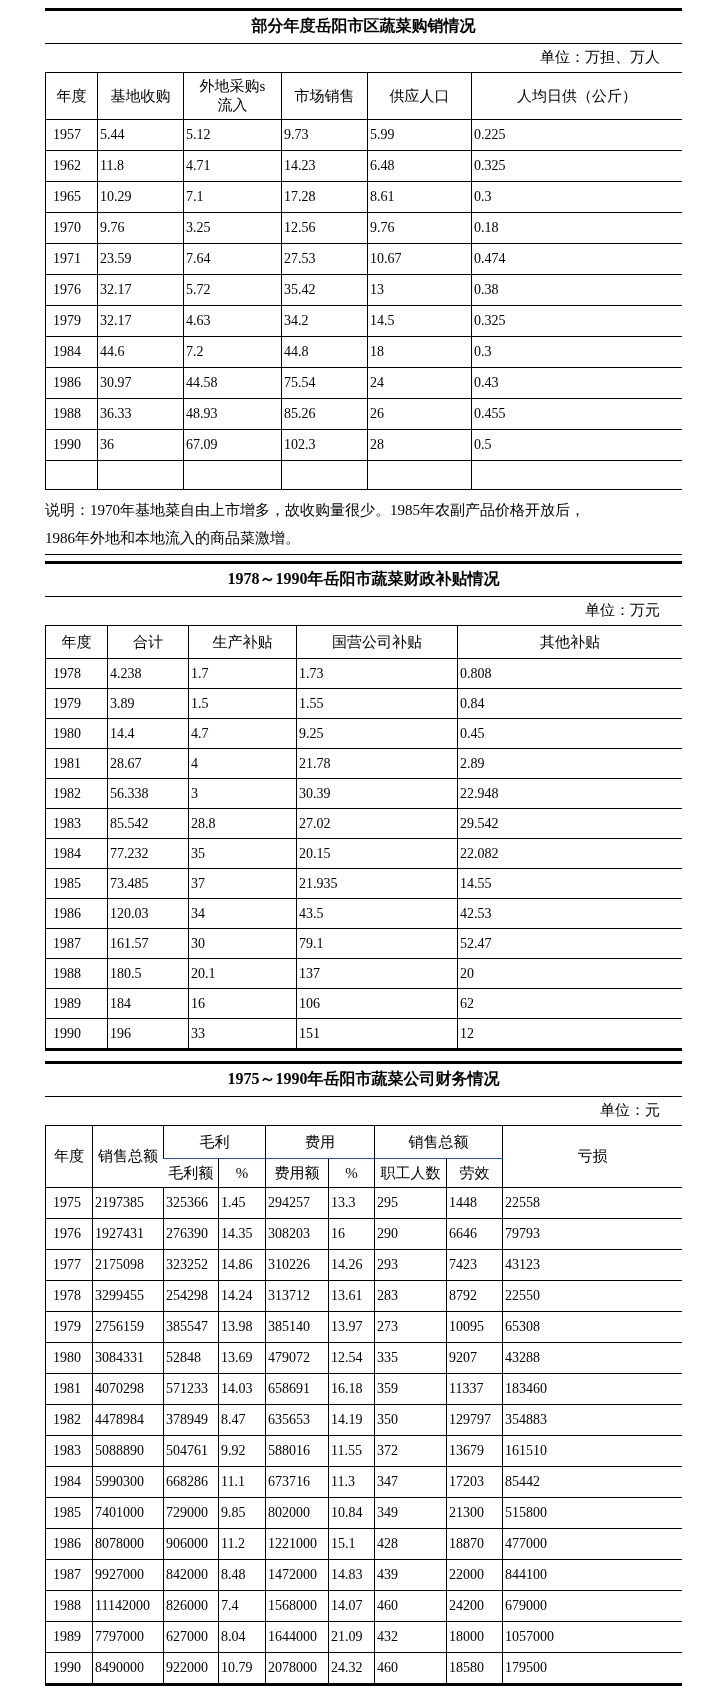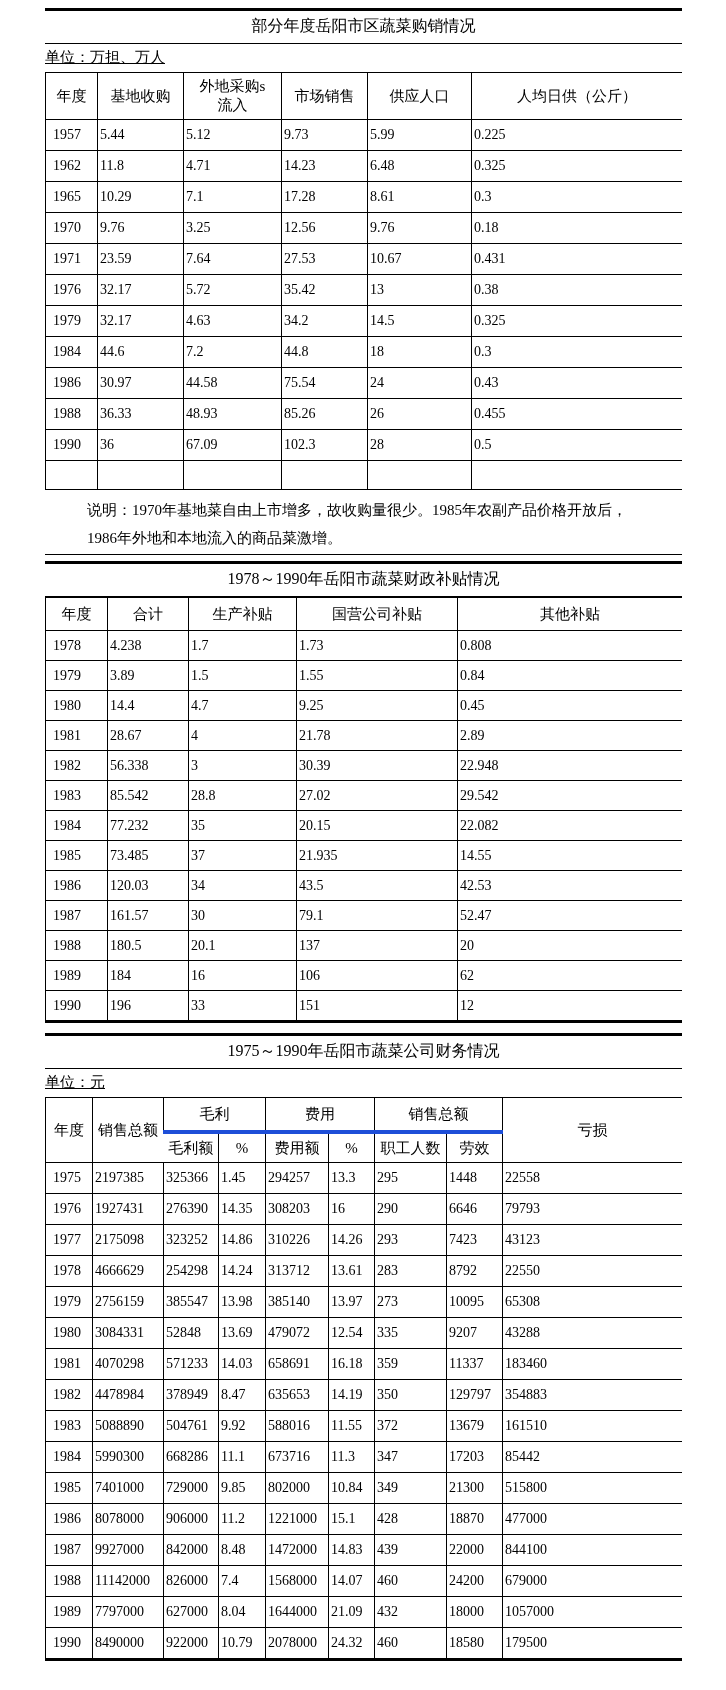--- a/index.html
+++ b/index.html
@@ -17,46 +17,46 @@
   }
   .content { width: 637px; }
 
   .rule-thick { border-top: 3px solid #000; height: 0; }
   .rule-thin  { border-top: 1px solid #000; height: 0; }
   .gap6  { height: 6px; }
   .gap10 { height: 10px; }
 
   .tbl-title {
     text-align: center;
-    font-weight: normal;
+    font-weight: bold;
     font-size: 16px;
     padding: 5px 0 6px 0;
   }
   .unit-line {
+    text-align: right;
     font-size: 15px;
     padding: 4px 22px 5px 0;
-    text-decoration: underline;
   }
 
   table {
     border-collapse: collapse;
     width: 637px;
     table-layout: fixed;
     font-size: 14px;
     border-top: 1px solid #000;
     border-left: 1px solid #000;
   }
   th, td {
     border-bottom: 1px solid #000;
     padding: 0 2px;
     overflow: hidden;
     white-space: nowrap;
   }
   th + th, td + td { border-left: 1px solid #000; }
-  th[colspan] { border-bottom: 4px solid #1d4ed8; }
+  th[colspan] { border-bottom: 1px solid #1d4ed8; }
   th {
     font-weight: normal;
     font-size: 15px;
     text-align: center;
     vertical-align: middle;
   }
   td { text-align: left; vertical-align: middle; height: 30px; }
   td:first-child { padding-left: 7px; margin-top: 11px; }
 
   #table1 th { height: 46px; }
@@ -66,21 +66,20 @@
   #table2 { border-bottom: 3px solid #000; }
   #table3 thead tr.group-row th { height: 32px; }
   #table3 thead tr.sub-row th { height: 28px; }
   #table3 { border-bottom: 3px solid #000; }
 
   .note {
     font-size: 15px;
     line-height: 28px;
     padding-top: 6px;
     padding-bottom: 2px;
-    margin-left: 42px;
   }
 </style>
 </head>
 <body>
 
 <div class="page">
   <div class="content">
 
     <div class="rule-thick"></div>
     <div class="tbl-title">部分年度岳阳市区蔬菜购销情况</div>
@@ -141,21 +140,21 @@
             <td>12.56</td>
             <td>9.76</td>
             <td>0.18</td>
           </tr>
           <tr>
             <td>1971</td>
             <td>23.59</td>
             <td>7.64</td>
             <td>27.53</td>
             <td>10.67</td>
-            <td>0.431</td>
+            <td>0.474</td>
           </tr>
           <tr>
             <td>1976</td>
             <td>32.17</td>
             <td>5.72</td>
             <td>35.42</td>
             <td>13</td>
             <td>0.38</td>
           </tr>
           <tr>
@@ -212,20 +211,21 @@
     <div class="note">
       <div>说明：1970年基地菜自由上市增多，故收购量很少。1985年农副产品价格开放后，</div>
       <div>1986年外地和本地流入的商品菜激增。</div>
     </div>
     <div class="rule-thin"></div>
     <div class="gap6"></div>
 
     <div class="rule-thick"></div>
     <div class="tbl-title">1978～1990年岳阳市蔬菜财政补贴情况</div>
     <div class="rule-thin"></div>
+    <div class="unit-line">单位：万元</div>
 
     <table id="table2">
       <colgroup>
         <col style="width:62px">
           <col style="width:81px">
           <col style="width:108px">
         <col style="width:161px">
           <col>
       </colgroup>
       <thead>
@@ -398,21 +398,21 @@
             <td>323252</td>
             <td>14.86</td>
             <td>310226</td>
             <td>14.26</td>
             <td>293</td>
             <td>7423</td>
             <td>43123</td>
           </tr>
           <tr>
             <td>1978</td>
-            <td>4666629</td>
+            <td>3299455</td>
             <td>254298</td>
             <td>14.24</td>
             <td>313712</td>
             <td>13.61</td>
             <td>283</td>
             <td>8792</td>
             <td>22550</td>
           </tr>
           <tr>
             <td>1979</td>

